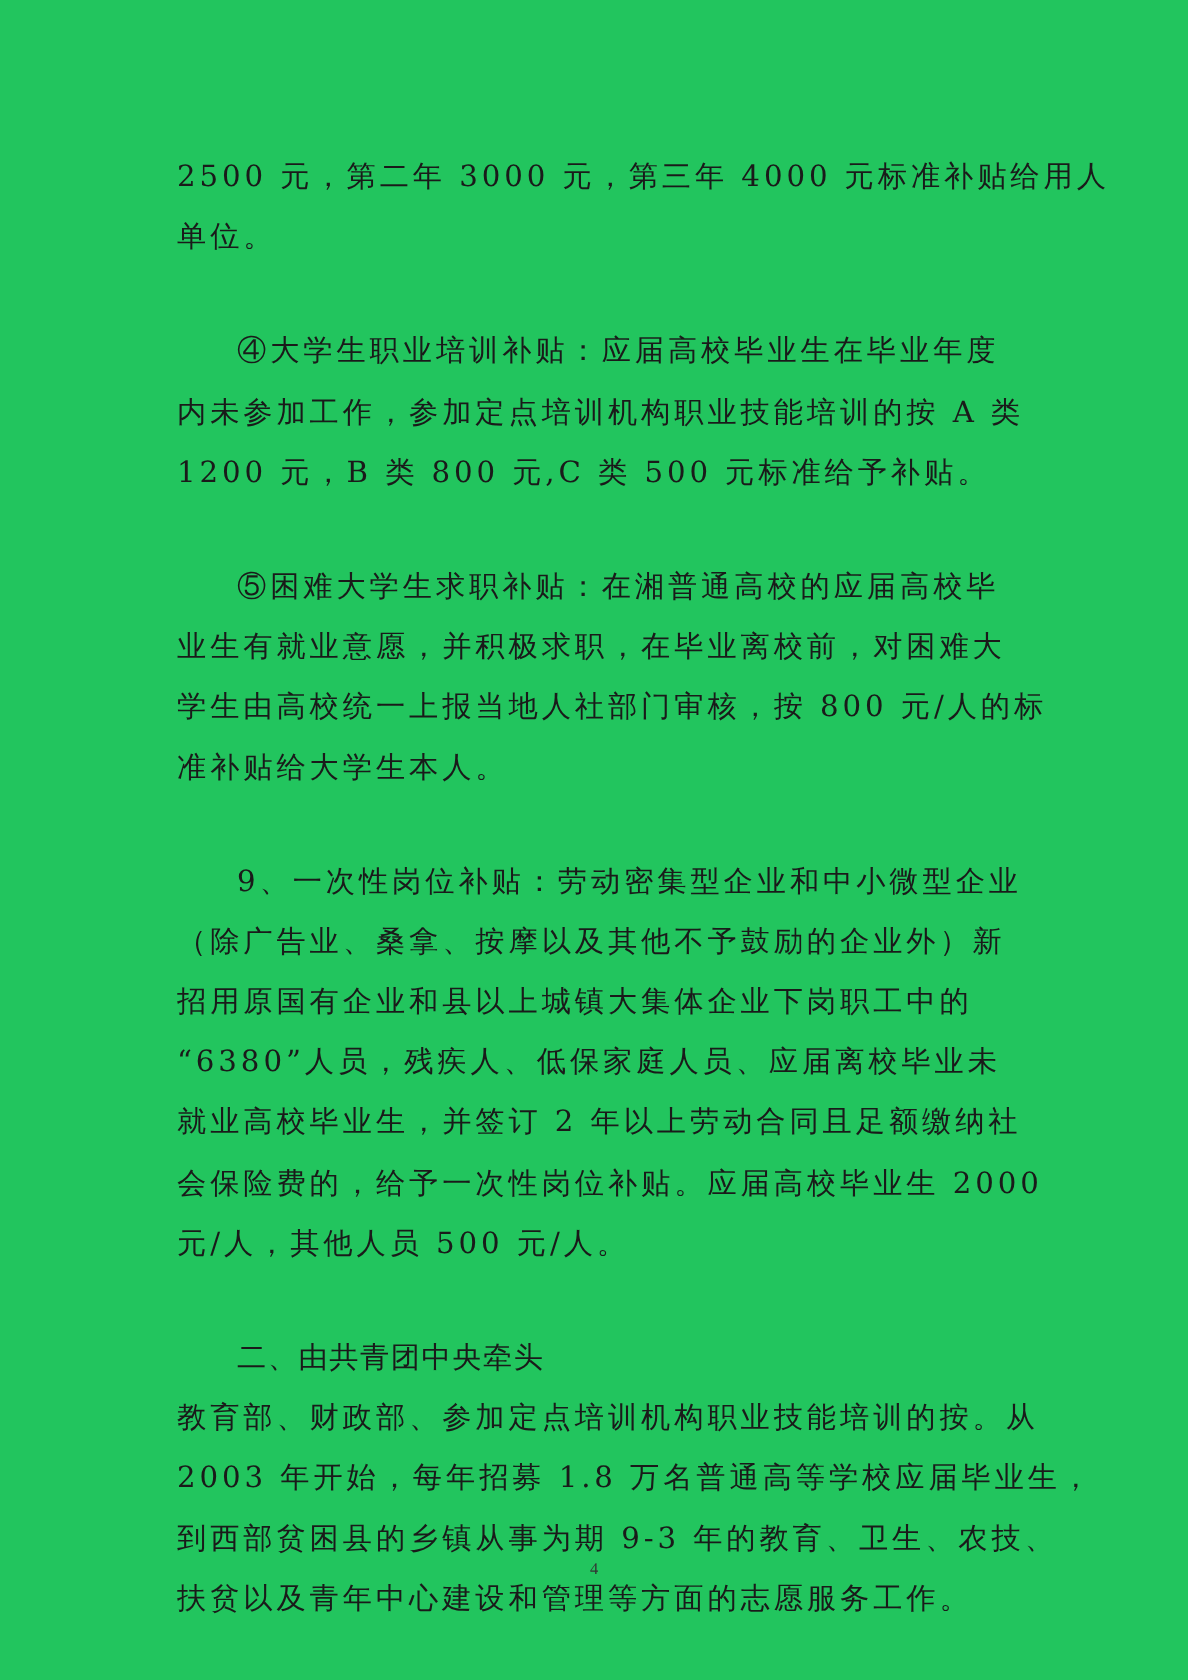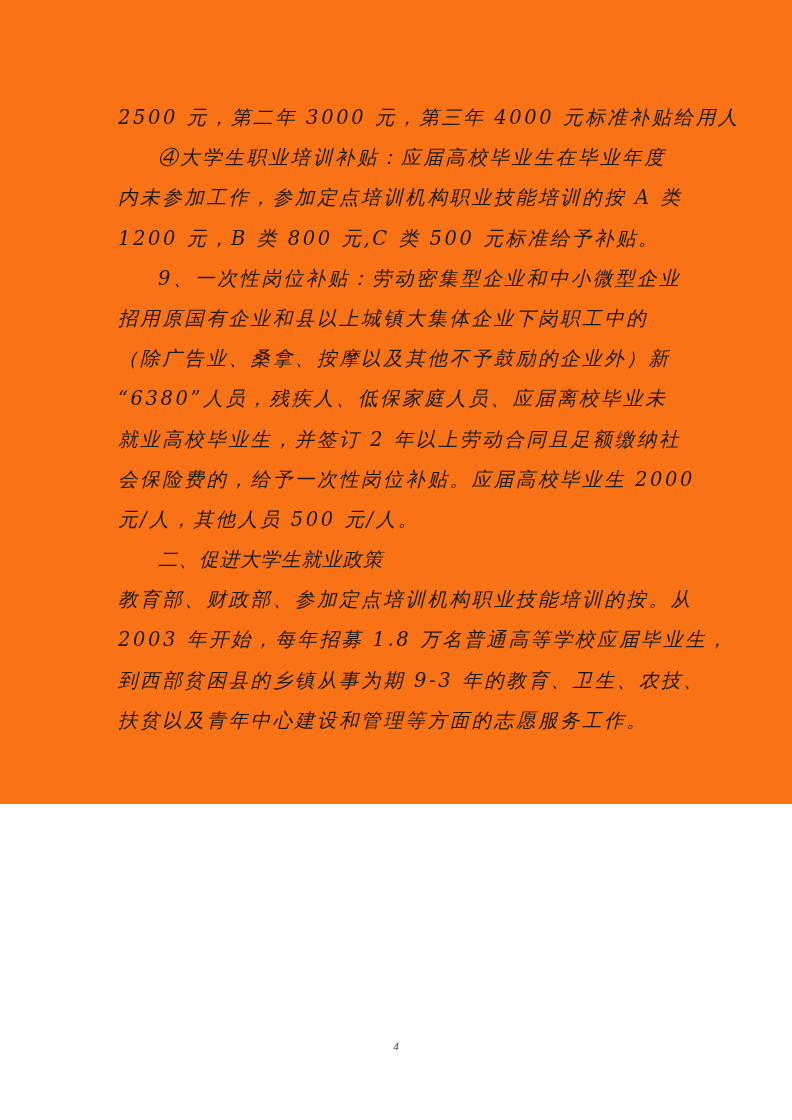--- a/index.html
+++ b/index.html
@@ -1,62 +1,69 @@
 <!DOCTYPE html>
 <html><head>
   <meta charset="utf-8">
   <style>
     html, body { margin: 0; padding: 0; background: #ffffff; }
     body { width: 792px; height: 1120px; position: relative; overflow: hidden; }
     .page {
-      position: absolute; left: 0; top: 0; width: 792px; height: 804px; background: #f97316; font-style: italic;
+      position: absolute; left: 0; top: 0; width: 792px; height: 1120px; background: #22c55e;
     }
     .content {
       position: absolute; left: 118px; top: 98px; width: 560px;
       font-family: "DejaVu Serif", "Liberation Serif", serif;
       font-size: 19.5px; color: #1a1a1a;
     }
     .line {
       height: 40.2px; line-height: 40.2px; white-space: nowrap; letter-spacing: 2.6px;
     }
-    .indent { padding-left: 40px; }
+    .indent { padding-left: 40px; margin-top: 36px; }
     .heading { letter-spacing: 1px; }
     .page-number {
       position: absolute; left: 0; width: 792px; top: 1040px; text-align: center;
       font-family: "Liberation Serif", serif; font-size: 11px; color: #333;
     }
   </style>
 </head>
 <body>
 
 <div class="page">
   <div class="content">
 
     <div>
       <div class="line">2500 元，第二年 3000 元，第三年 4000 元标准补贴给用人</div>
+      <div class="line">单位。</div>
     </div>
 
     <div>
       <div class="line indent">④大学生职业培训补贴：应届高校毕业生在毕业年度</div>
       <div class="line">内未参加工作，参加定点培训机构职业技能培训的按 A 类</div>
       <div class="line">1200 元，B 类 800 元,C 类 500 元标准给予补贴。</div>
     </div>
 
+    <div>
+      <div class="line indent">⑤困难大学生求职补贴：在湘普通高校的应届高校毕</div>
+      <div class="line">业生有就业意愿，并积极求职，在毕业离校前，对困难大</div>
+      <div class="line">学生由高校统一上报当地人社部门审核，按 800 元/人的标</div>
+      <div class="line">准补贴给大学生本人。</div>
+    </div>
 
     <div>
       <div class="line indent">9、一次性岗位补贴：劳动密集型企业和中小微型企业</div>
+      <div class="line">（除广告业、桑拿、按摩以及其他不予鼓励的企业外）新</div>
       <div class="line">招用原国有企业和县以上城镇大集体企业下岗职工中的</div>
-      <div class="line">（除广告业、桑拿、按摩以及其他不予鼓励的企业外）新</div>
       <div class="line">“6380”人员，残疾人、低保家庭人员、应届离校毕业未</div>
       <div class="line">就业高校毕业生，并签订 2 年以上劳动合同且足额缴纳社</div>
       <div class="line">会保险费的，给予一次性岗位补贴。应届高校毕业生 2000</div>
       <div class="line">元/人，其他人员 500 元/人。</div>
     </div>
 
-    <div class="line indent heading">二、促进大学生就业政策</div>
+    <div class="line indent heading">二、由共青团中央牵头</div>
 
     <div>
       <div class="line">教育部、财政部、参加定点培训机构职业技能培训的按。从</div>
       <div class="line">2003 年开始，每年招募 1.8 万名普通高等学校应届毕业生，</div>
       <div class="line">到西部贫困县的乡镇从事为期 9-3 年的教育、卫生、农技、</div>
       <div class="line">扶贫以及青年中心建设和管理等方面的志愿服务工作。</div>
     </div>
 
   </div>
 

